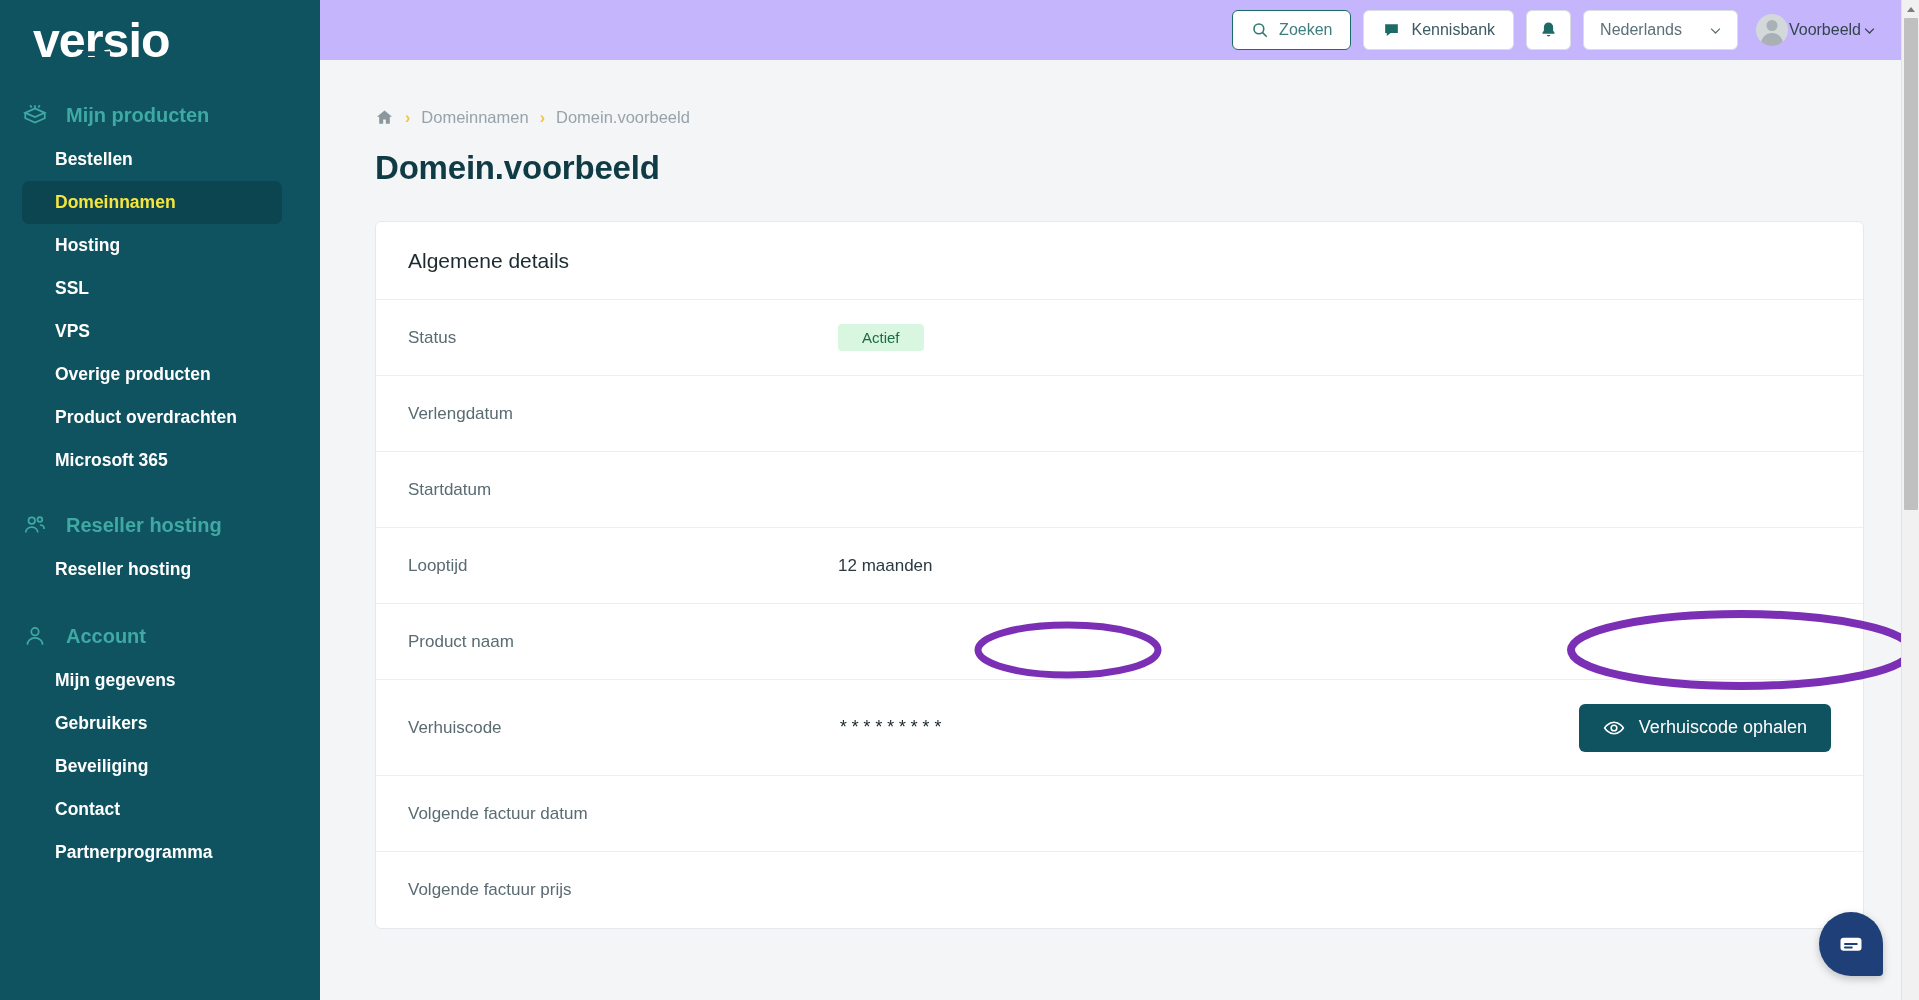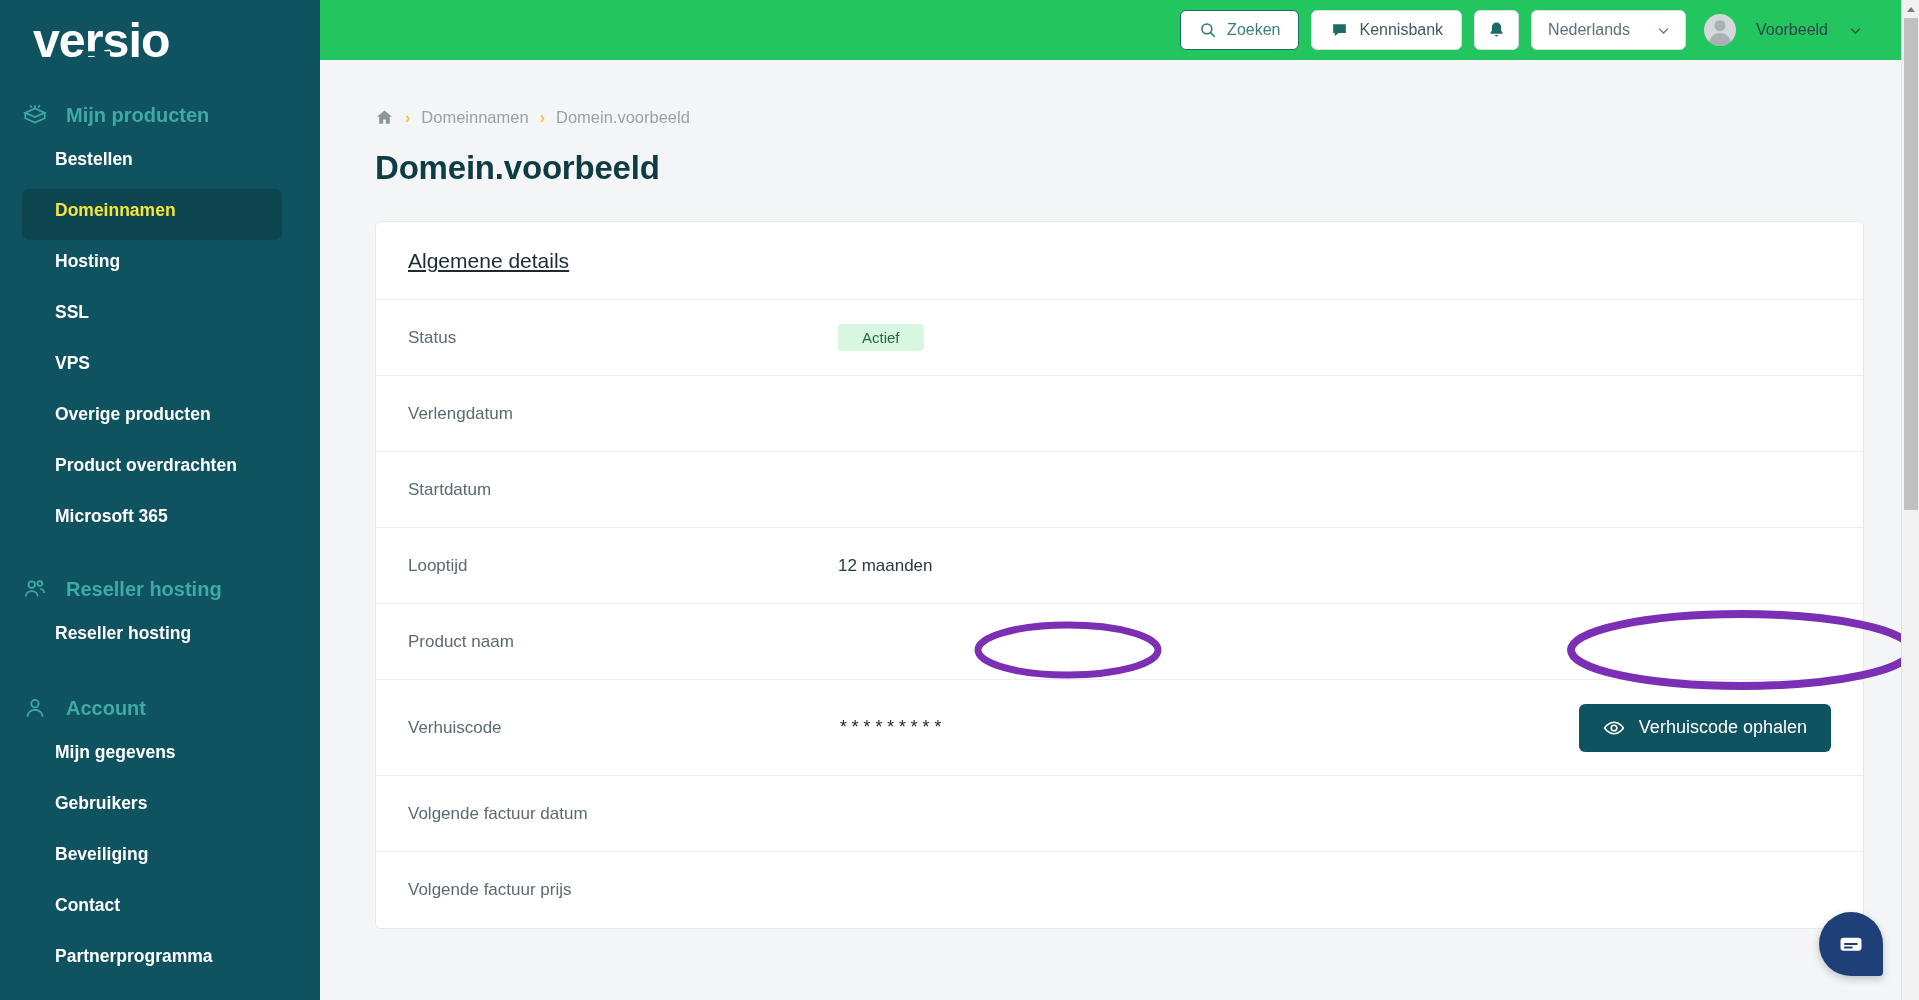--- a/index.html
+++ b/index.html
@@ -26,54 +26,54 @@
   .nav-head {
     display: flex; align-items: center; gap: 18px;
     padding: 10px 0 10px 22px;
     color: #3fa9a5;
     font-size: 20px; font-weight: bold;
   }
   .nav-head .nicon { width: 26px; height: 26px; flex: 0 0 26px; display:block; }
   .nav-item {
     display: block;
     margin: 0 38px 0 22px;
-    padding: 11px 0 19px 33px;
+    padding: 11px 0 11px 33px;
     color: #ffffff;
     font-size: 17.5px; font-weight: bold;
     border-radius: 7px;
     line-height: 1.2;
     white-space: nowrap;
   }
   .nav-item.active { background: #0c4450; color: #f5e53c; }
 
   
   .main { flex: 1 1 auto; height: 1000px; position: relative; background: #f3f5f7; overflow: hidden; }
 
   .topbar {
-    height: 60px; background: #22c55e;
+    height: 60px; background: #c4b5fd;
     display: flex; align-items: center; justify-content: flex-end;
-    padding-right: 56px; gap: 12px;
+    padding-right: 42px; gap: 12px;
   }
   .tb-btn {
     display: flex; align-items: center; gap: 10px;
     height: 40px; padding: 0 18px;
     border: 1px solid #d8dee2; border-radius: 6px;
     background: #fff; color: #3d5a62; font-size: 16px;
     white-space: nowrap;
   }
   .tb-btn.outlined { border-color: #1c6b6b; color: #3d7d7d; }
   .tb-btn.icononly { padding: 0 12px; }
   .tb-select {
     display: flex; align-items: center; justify-content: space-between; gap: 26px;
     height: 40px; padding: 0 14px 0 16px;
     border: 1px solid #d8dee2; border-radius: 6px;
     background: #fff; color: #5b7077; font-size: 16px;
     min-width: 120px;
   }
-  .tb-user { display: flex; align-items: center; gap: 20px; margin-left: 6px; }
+  .tb-user { display: flex; align-items: center; gap: 1px; margin-left: 6px; }
   .avatar {
     width: 32px; height: 32px; border-radius: 50%;
     background: #d3d8db; overflow: hidden; position: relative; flex: 0 0 32px;
   }
   .avatar::before {
     content:""; position:absolute; left:50%; top:6px; width:11px; height:11px;
     border-radius:50%; background:#a9b1b6; transform:translateX(-50%);
   }
   .avatar::after {
     content:""; position:absolute; left:50%; top:19px; width:22px; height:18px;
@@ -101,21 +101,20 @@
   .card {
     margin: 34px 55px 0 55px;
     background: #fff;
     border: 1px solid #e6e9eb;
     border-radius: 6px;
   }
   .card-head {
     padding: 27px 32px 26px 32px;
     font-size: 21px; color: #1c2b31;
     border-bottom: 1px solid #eceff1;
-    text-decoration: underline;
   }
   .row {
     display: flex; align-items: center;
     min-height: 76px;
     border-bottom: 1px solid #eceff1;
     padding: 0 32px 0 32px;
     position: relative;
   }
   .row:last-child { border-bottom: none; }
   .row-label { width: 430px; flex: 0 0 430px; color: #5a6b72; font-size: 17px; }

